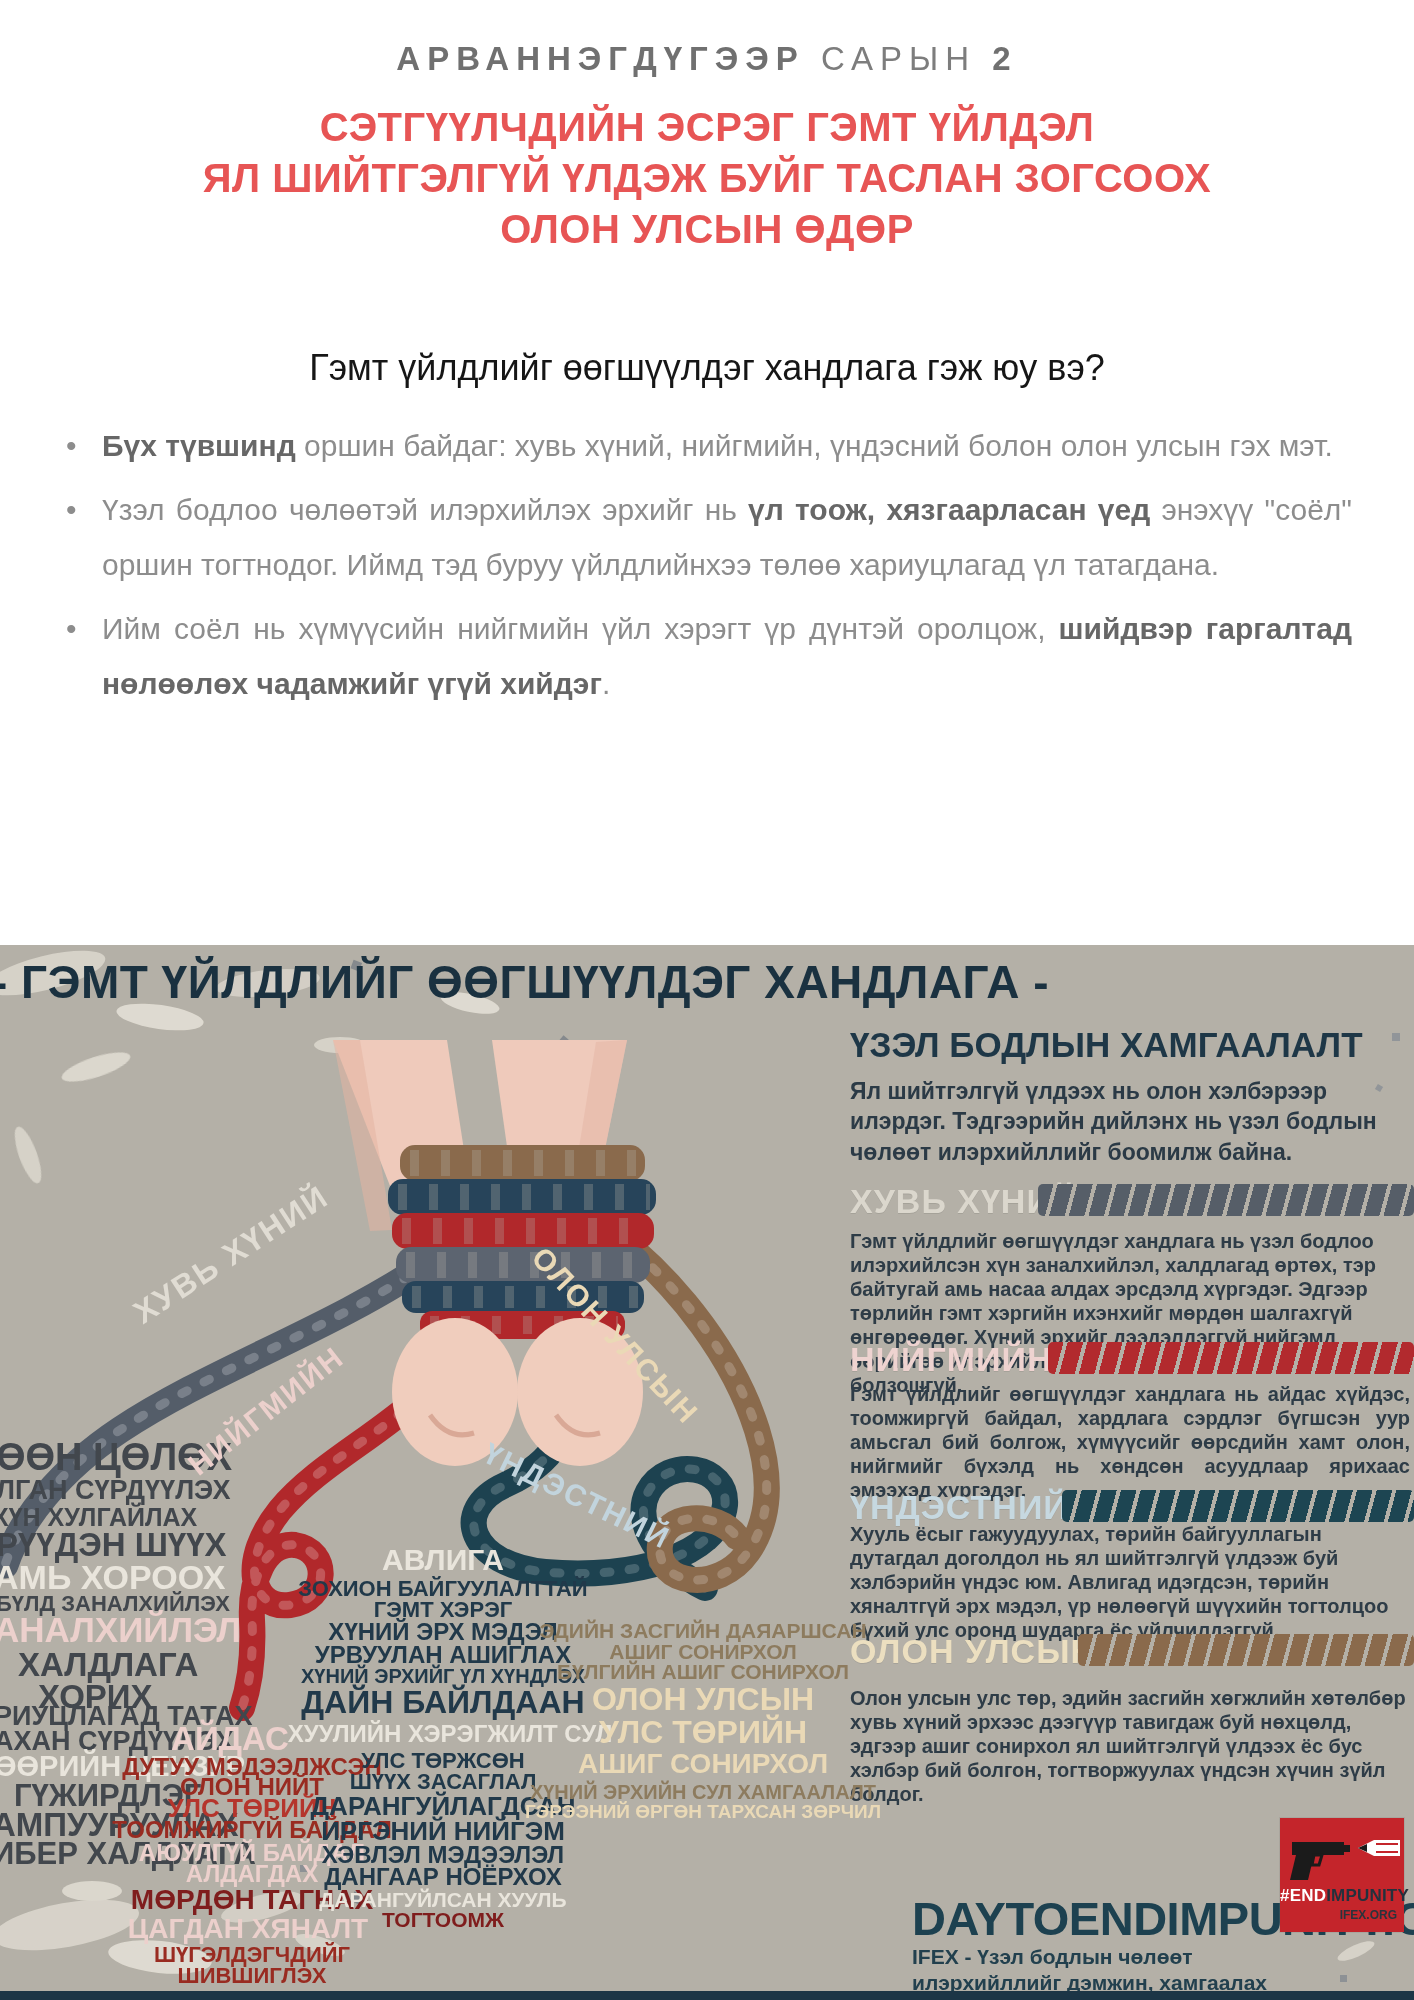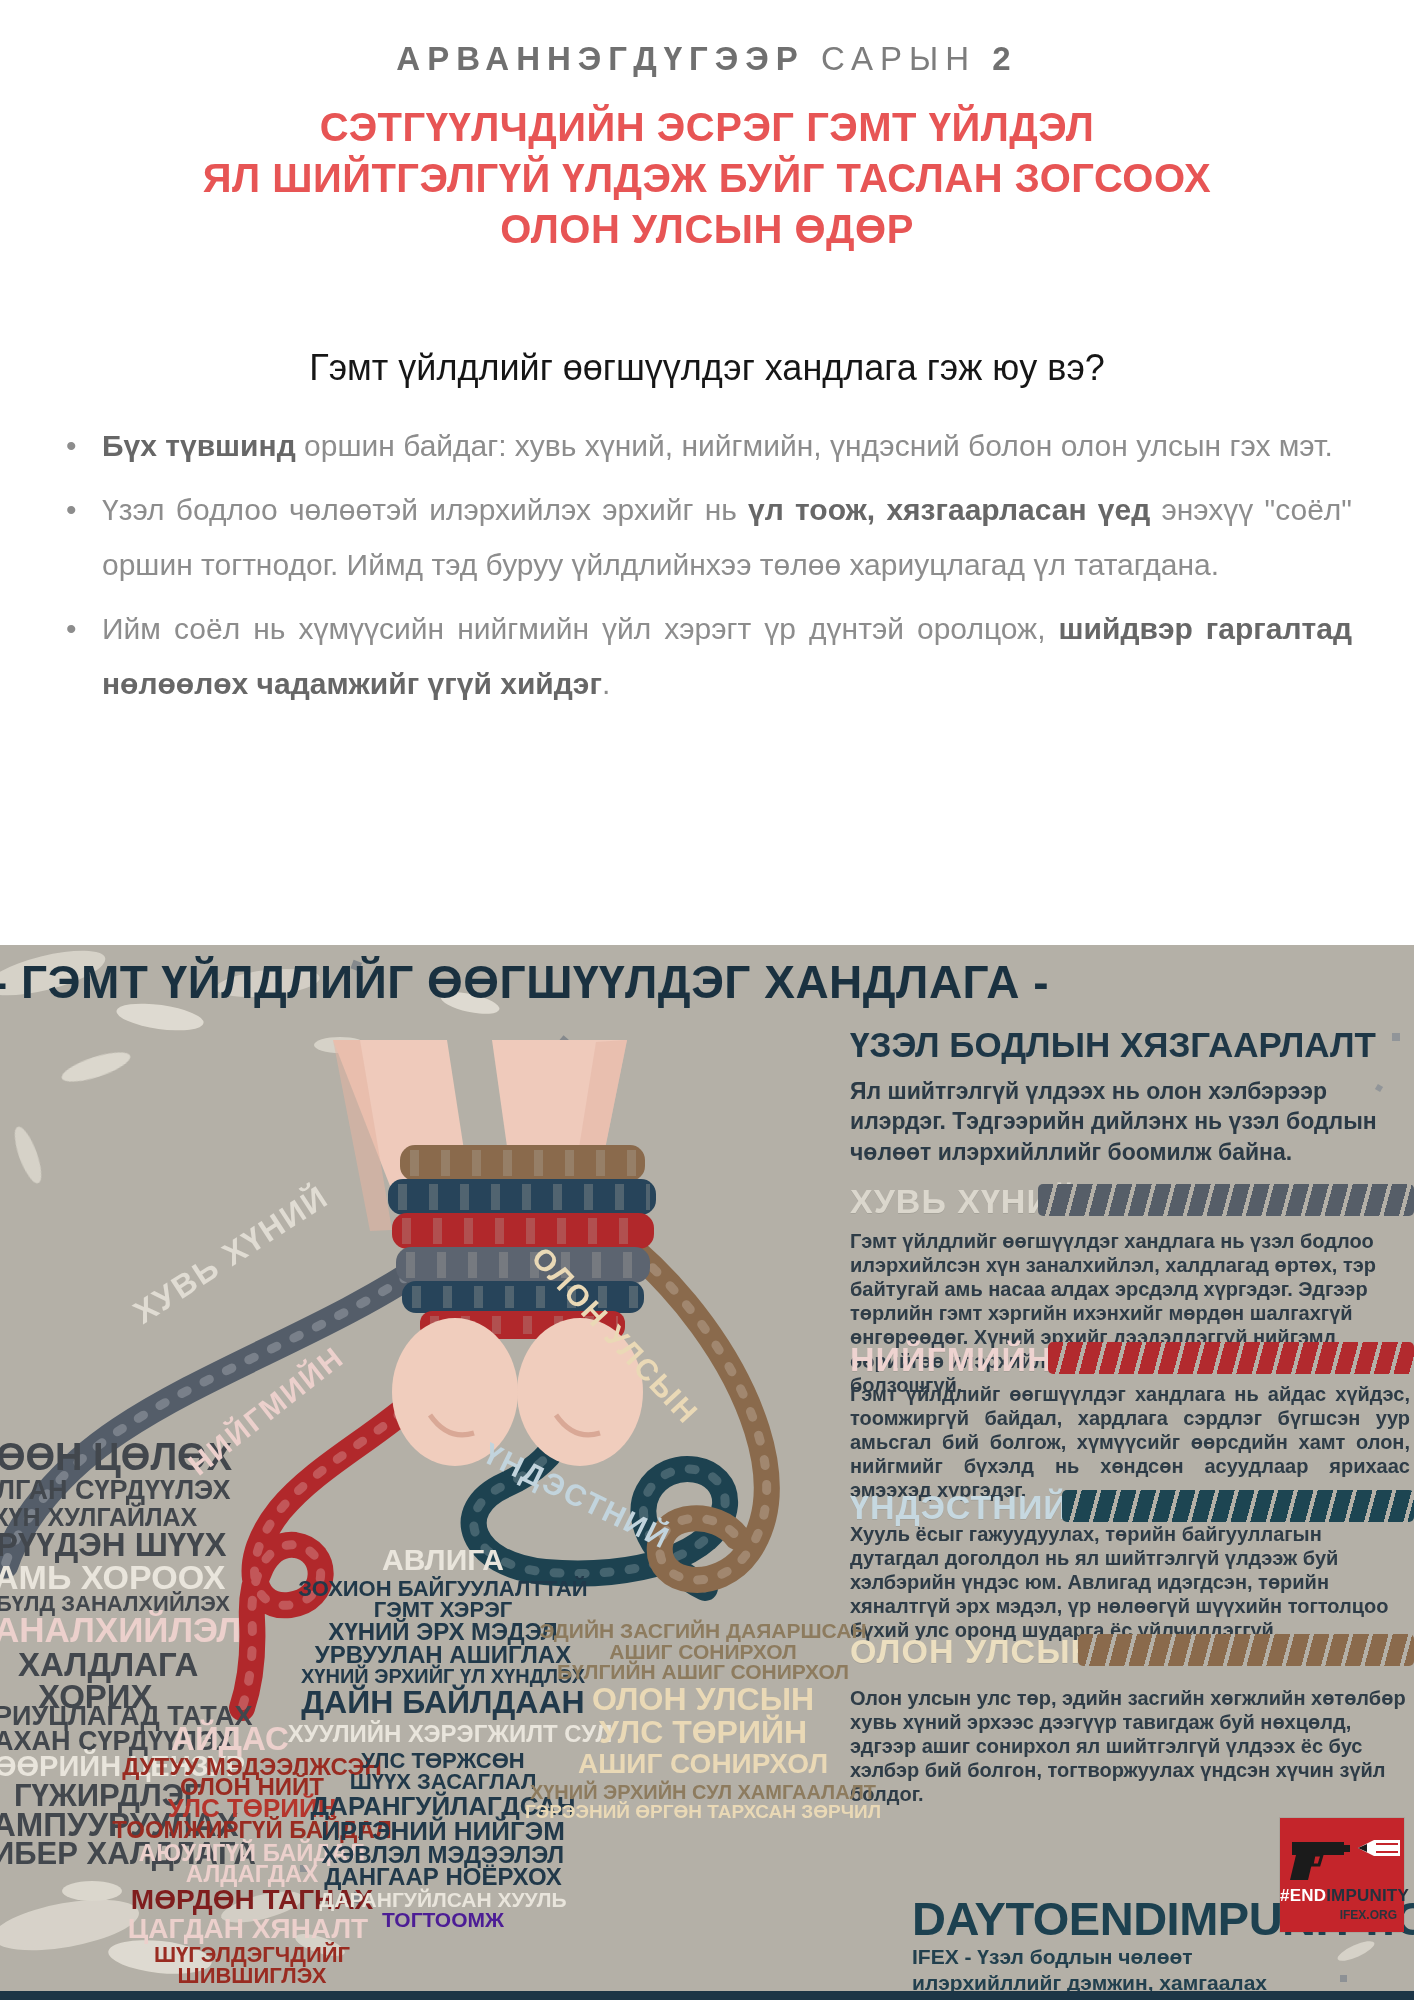--- a/index.html
+++ b/index.html
@@ -147,21 +147,21 @@
       </g>
 
       <ellipse cx="455" cy="447" rx="63" ry="74" fill="#f0cdbd"></ellipse>
       <ellipse cx="580" cy="447" rx="63" ry="74" fill="#f0cdbd"></ellipse>
       <path d="M 430,470 q 18,26 44,18" fill="none" stroke="#d9a896" stroke-width="5"></path>
       <path d="M 556,470 q 18,26 44,18" fill="none" stroke="#d9a896" stroke-width="5"></path>
     </svg>
 
     <div class="poster-title">- ГЭМТ ҮЙЛДЛИЙГ ӨӨГШҮҮЛДЭГ ХАНДЛАГА -</div>
 
-    <div class="intro-head">ҮЗЭЛ БОДЛЫН ХЯЗГААРЛАЛТ</div>
+    <div class="intro-head">ҮЗЭЛ БОДЛЫН ХАМГААЛАЛТ</div>
     <div class="intro-text">Ял шийтгэлгүй үлдээх нь олон хэлбэрээр илэрдэг. Тэдгээрийн дийлэнх нь үзэл бодлын чөлөөт илэрхийллийг боомилж байна.</div>
 
     <div class="sec-head h1c" style="top:237px">ХУВЬ ХҮНИЙ</div>
     <div class="rope-bar bar1"></div>
     <div class="sec-text" style="top:284px">Гэмт үйлдлийг өөгшүүлдэг хандлага нь үзэл бодлоо илэрхийлсэн хүн заналхийлэл, халдлагад өртөх, тэр байтугай амь насаа алдах эрсдэлд хүргэдэг. Эдгээр төрлийн гэмт хэргийн ихэнхийг мөрдөн шалгахгүй өнгөрөөдөг. Хүний эрхийг дээдэлдэггүй нийгэмд өөрийгөө илэрхийлэх нь үхлийн аюулд хүргэж ч болзошгүй.</div>
 
     <div class="sec-head h2c" style="top:395px">НИЙГМИЙН</div>
     <div class="rope-bar bar2"></div>
     <div class="sec-text justify" style="top:437px">Гэмт үйлдлийг өөгшүүлдэг хандлага нь айдас хүйдэс, тоомжиргүй байдал, хардлага сэрдлэг бүгшсэн уур амьсгал бий болгож, хүмүүсийг өөрсдийн хамт олон, нийгмийг бүхэлд нь хөндсөн асуудлаар ярихаас эмээхэд хүргэдэг.</div>
 
@@ -208,21 +208,21 @@
         <span class="cw" style="top: 721px; font-size: 20px; color: rgb(33, 57, 74); left: 443px; transform: translateX(-50%);">ХҮНИЙ ЭРХИЙГ ҮЛ ХҮНДЛЭХ</span>
         <span class="cw" style="top: 741px; font-size: 32px; color: rgb(33, 57, 74); left: 443px; transform: translateX(-50%);">ДАЙН БАЙЛДААН</span>
         <span class="cw" style="top: 777px; font-size: 24px; color: rgb(233, 229, 220); left: 450px; transform: translateX(-50%);">ХУУЛИЙН ХЭРЭГЖИЛТ СУЛ</span>
         <span class="cw" style="top: 805px; font-size: 22px; color: rgb(33, 57, 74); left: 443px; transform: translateX(-50%);">УЛС ТӨРЖСӨН</span>
         <span class="cw" style="top: 826px; font-size: 22px; color: rgb(33, 57, 74); left: 443px; transform: translateX(-50%);">ШҮҮХ ЗАСАГЛАЛ</span>
         <span class="cw" style="top: 848px; font-size: 26px; color: rgb(33, 57, 74); left: 443px; transform: translateX(-50%);">ДАРАНГУЙЛАГДСАН</span>
         <span class="cw" style="top: 873px; font-size: 26px; color: rgb(33, 57, 74); left: 443px; transform: translateX(-50%);">ИРГЭНИЙ НИЙГЭМ</span>
         <span class="cw" style="top: 898px; font-size: 24px; color: rgb(33, 57, 74); left: 443px; transform: translateX(-50%);">ХЭВЛЭЛ МЭДЭЭЛЭЛ</span>
         <span class="cw" style="top: 920px; font-size: 24px; color: rgb(33, 57, 74); left: 443px; transform: translateX(-50%);">ДАНГААР НОЁРХОХ</span>
         <span class="cw" style="top: 944px; font-size: 21px; color: rgb(233, 229, 220); left: 443px; transform: translateX(-50%);">ДАРАНГУЙЛСАН ХУУЛЬ</span>
-        <span class="cw" style="top: 964px; font-size: 21px; color: #4c1d95; left: 443px; transform: translateX(-50%);">ТОГТООМЖ</span>
+        <span class="cw" style="top: 964px; font-size: 21px; color: #7f1d1d; left: 443px; transform: translateX(-50%);">ТОГТООМЖ</span>
         <span class="cw" style="top: 675px; font-size: 21px; color: rgb(141, 123, 94); left: 703px; transform: translateX(-50%);">ЭДИЙН ЗАСГИЙН ДАЯАРШСАН</span>
         <span class="cw" style="top: 696px; font-size: 21px; color: rgb(141, 123, 94); left: 703px; transform: translateX(-50%);">АШИГ СОНИРХОЛ</span>
         <span class="cw" style="top: 716px; font-size: 21px; color: rgb(141, 123, 94); left: 703px; transform: translateX(-50%);">БҮЛГИЙН АШИГ СОНИРХОЛ</span>
         <span class="cw" style="top: 738px; font-size: 32px; color: rgb(234, 217, 182); left: 703px; transform: translateX(-50%);">ОЛОН УЛСЫН</span>
         <span class="cw" style="top: 771px; font-size: 32px; color: rgb(234, 217, 182); left: 703px; transform: translateX(-50%);">УЛС ТӨРИЙН</span>
         <span class="cw" style="top: 805px; font-size: 28px; color: rgb(234, 217, 182); left: 703px; transform: translateX(-50%);">АШИГ СОНИРХОЛ</span>
         <span class="cw" style="top: 837px; font-size: 20px; color: rgb(141, 123, 94); left: 703px; transform: translateX(-50%);">ХҮНИЙ ЭРХИЙН СУЛ ХАМГААЛАЛТ</span>
         <span class="cw" style="top: 857px; font-size: 19px; color: rgb(234, 217, 182); left: 703px; transform: translateX(-50%);">ГЭРЭЭНИЙ ӨРГӨН ТАРХСАН ЗӨРЧИЛ</span>
       </div>
     <div id="label-layer">

